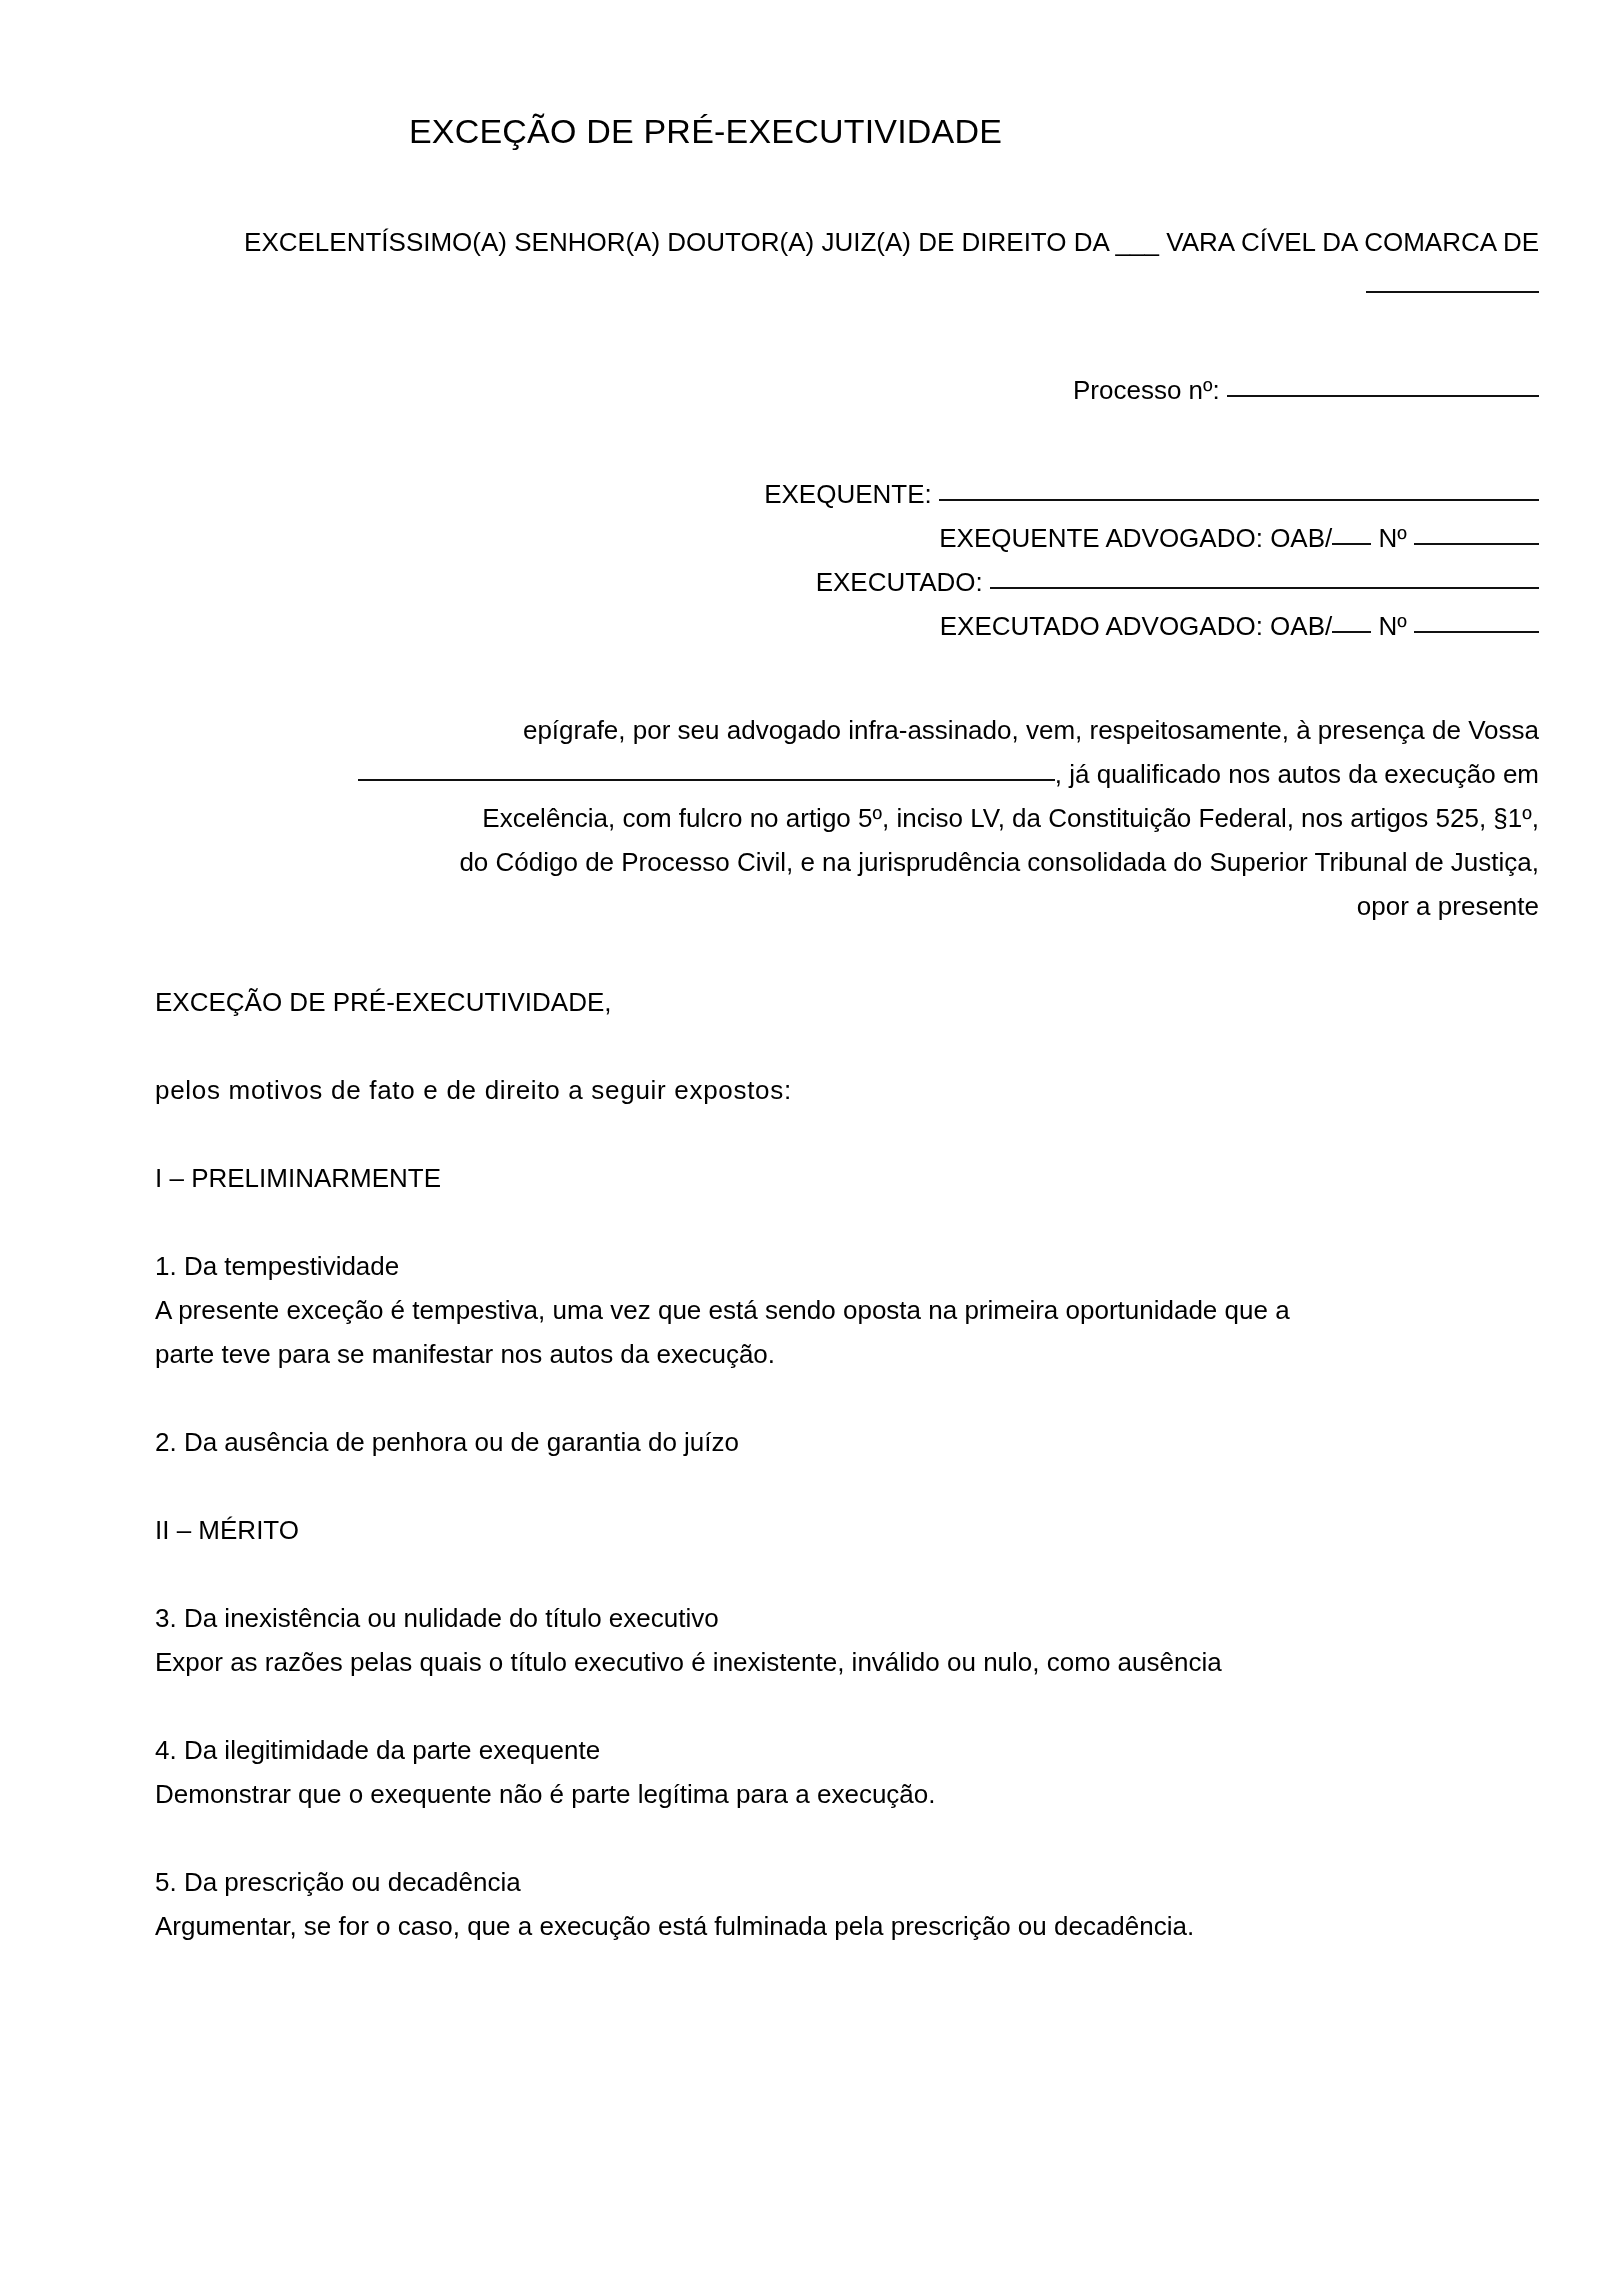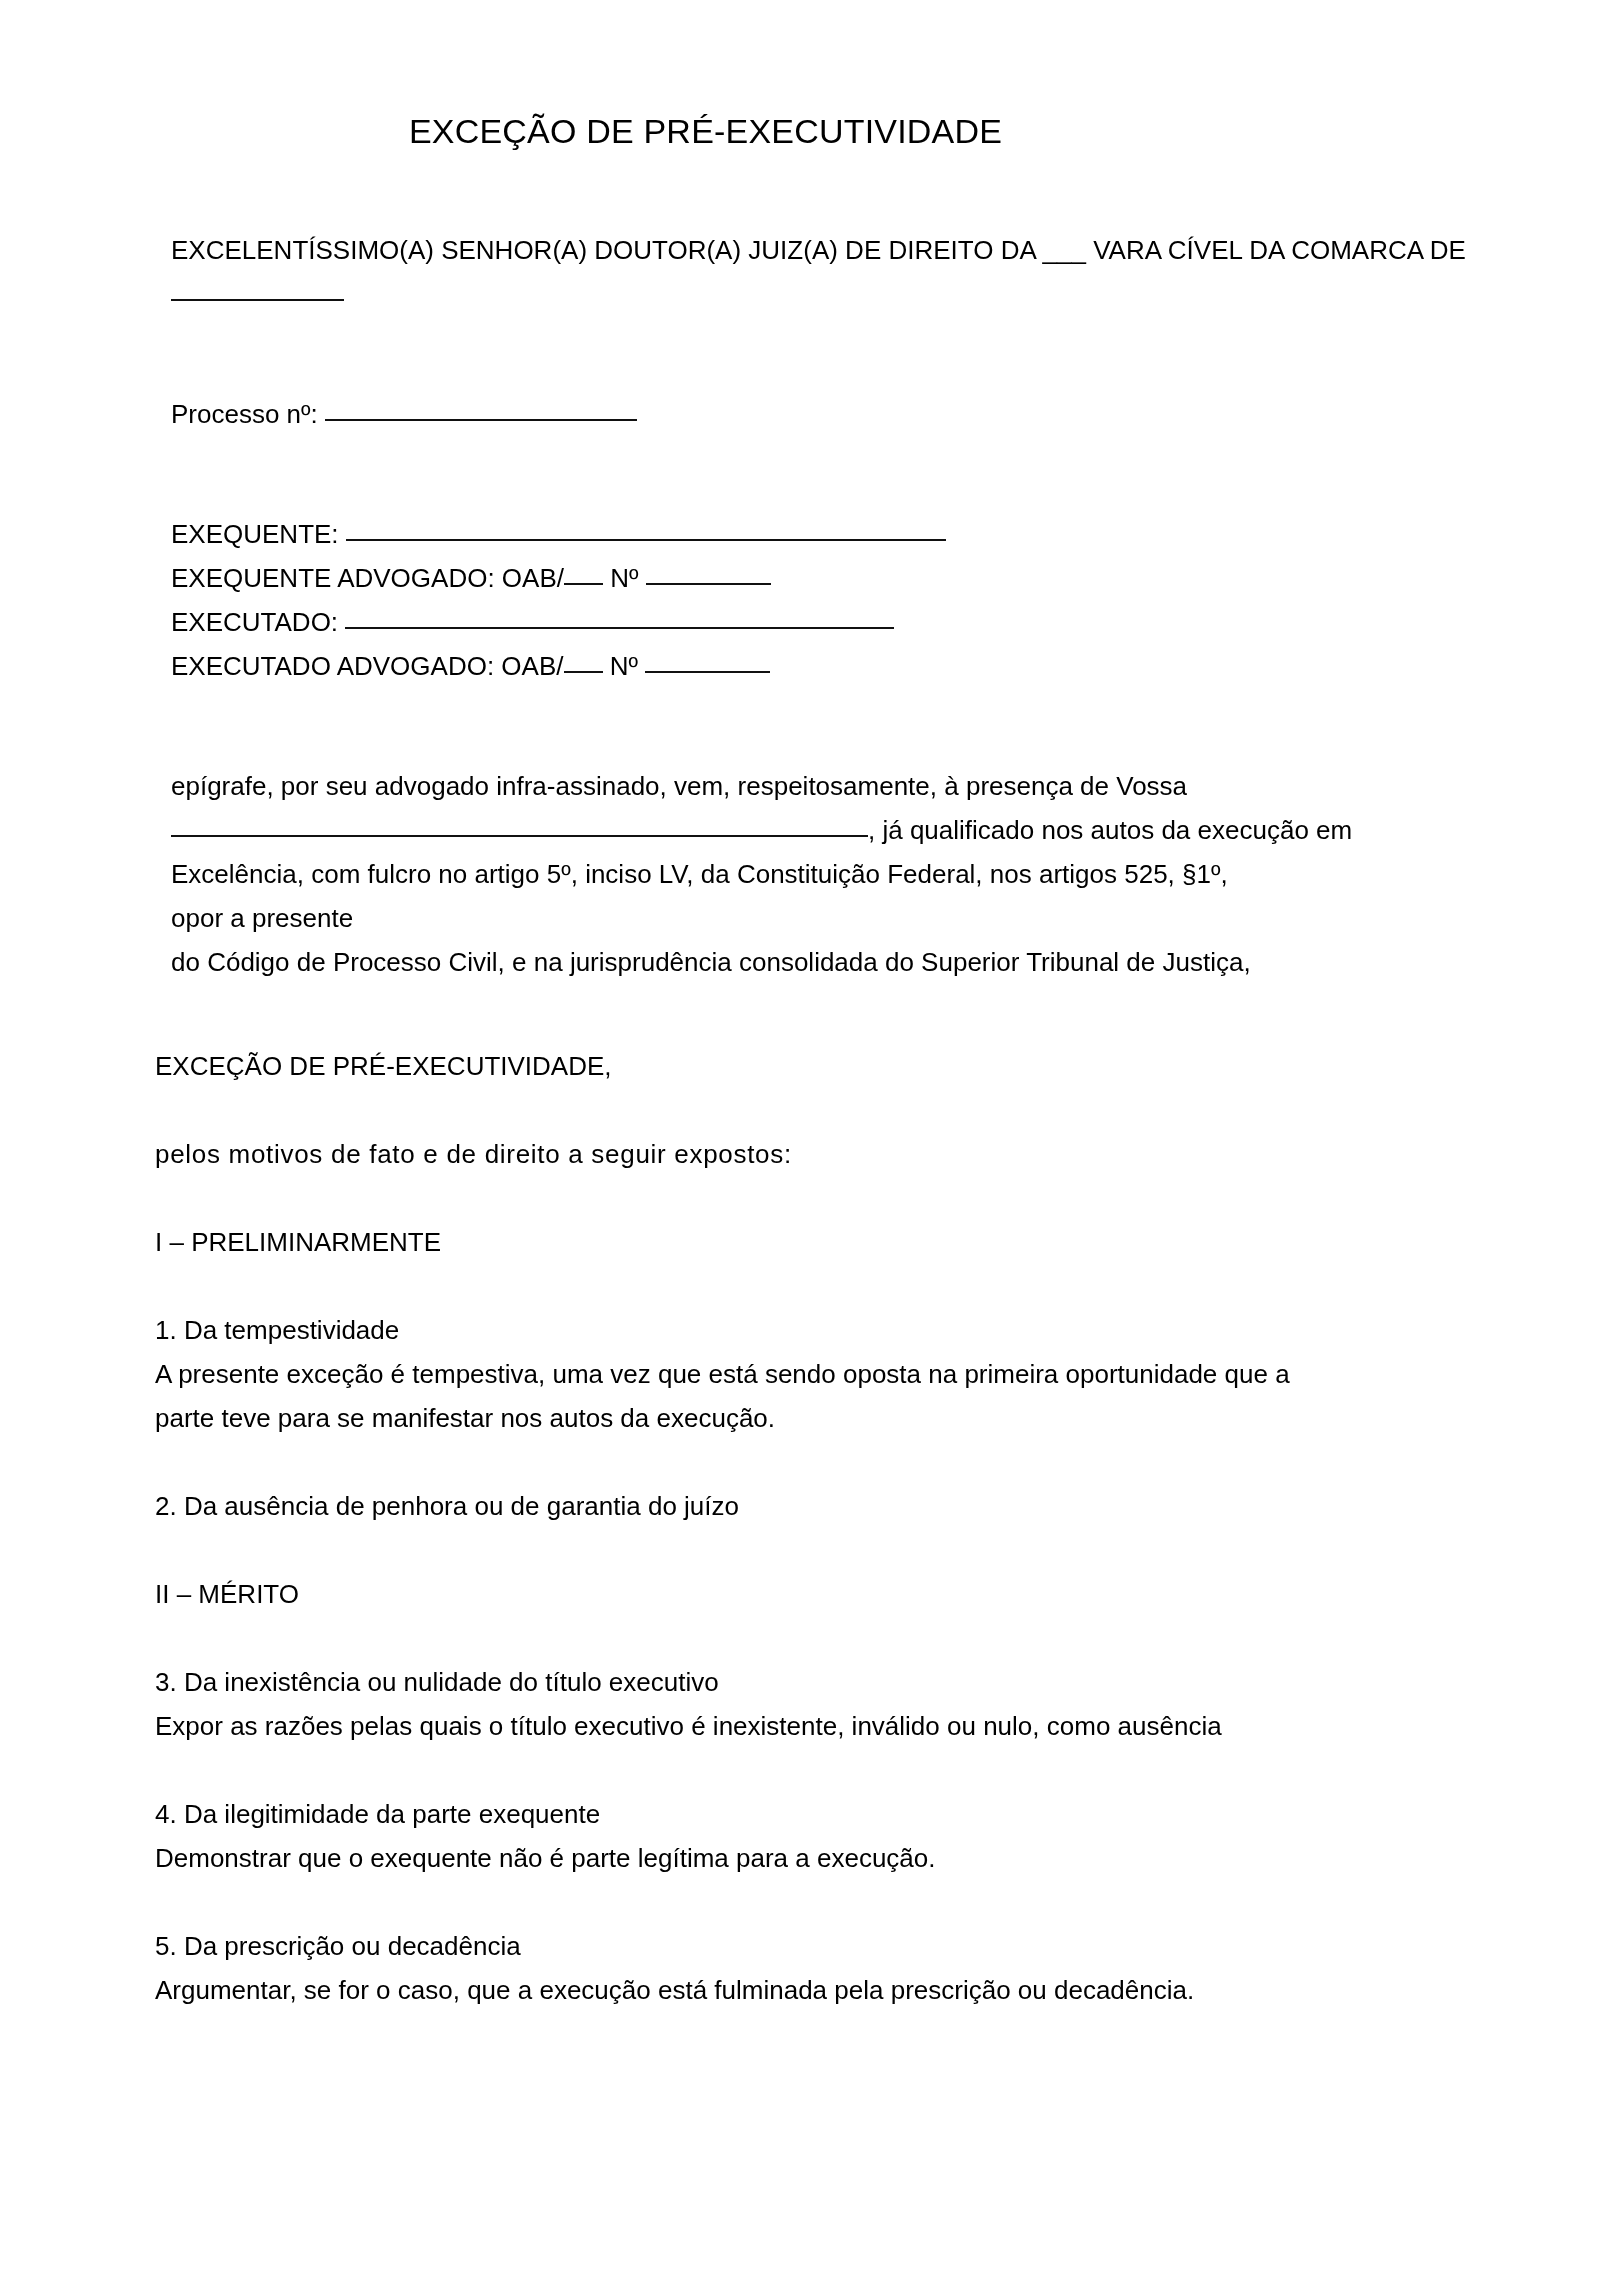--- a/index.html
+++ b/index.html
@@ -63,22 +63,23 @@
   .rule-oabnum  { width: 125px; }
   .rule-proc    { width: 312px; }
   .rule-party   { width: 600px; }
   .rule-party2  { width: 549px; }
   .rule-qual    { width: 697px; }
 
   .spaced {
     letter-spacing: 0.7px;
   }
   .blk {
-    margin: 16px;
+    margin: 8px;
     padding: 0;
+    text-align: right;
   }
 </style>
 </head>
 <body>
 
 <div class="page">
 
   <div class="doc-title">EXCEÇÃO DE PRÉ-EXECUTIVIDADE</div>
 
   <div class="body-area">
@@ -105,22 +106,22 @@
 
       <div class="line"><span>EXECUTADO ADVOGADO: OAB/</span><span class="rule rule-oab"></span><span> Nº </span><span class="rule rule-oabnum"></span></div>
     </div>
 
     <div class="gap-sm"></div>
 
     <div class="blk">
       <div class="line">epígrafe, por seu advogado infra-assinado, vem, respeitosamente, à presença de Vossa</div>
       <div class="line"><span class="rule rule-qual"></span><span>, já qualificado nos autos da execução em</span></div>
       <div class="line">Excelência, com fulcro no artigo 5º, inciso LV, da Constituição Federal, nos artigos 525, §1º,</div>
+      <div class="line">do Código de Processo Civil, e na jurisprudência consolidada do Superior Tribunal de Justiça,</div>
       <div class="line">opor a presente</div>
-      <div class="line">do Código de Processo Civil, e na jurisprudência consolidada do Superior Tribunal de Justiça,</div>
     </div>
 
     <div class="gap-sm"></div>
 
     <div class="line">EXCEÇÃO DE PRÉ-EXECUTIVIDADE,</div>
 
     <div class="gap-sm"></div>
 
     <div class="line spaced">pelos motivos de fato e de direito a seguir expostos:</div>
 

